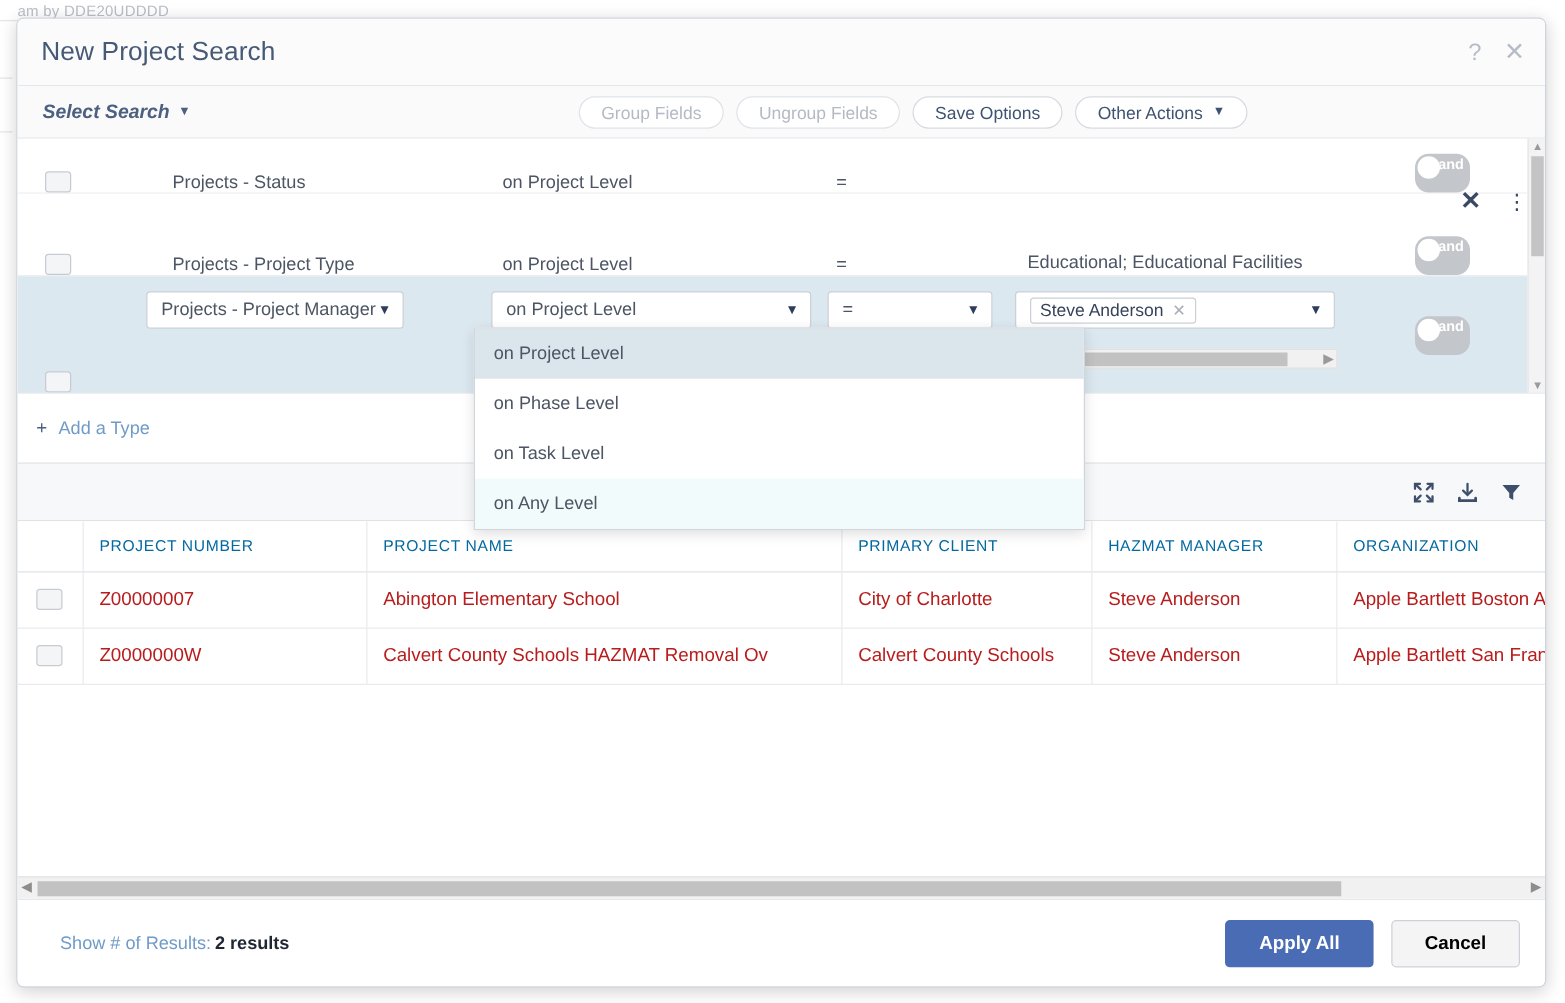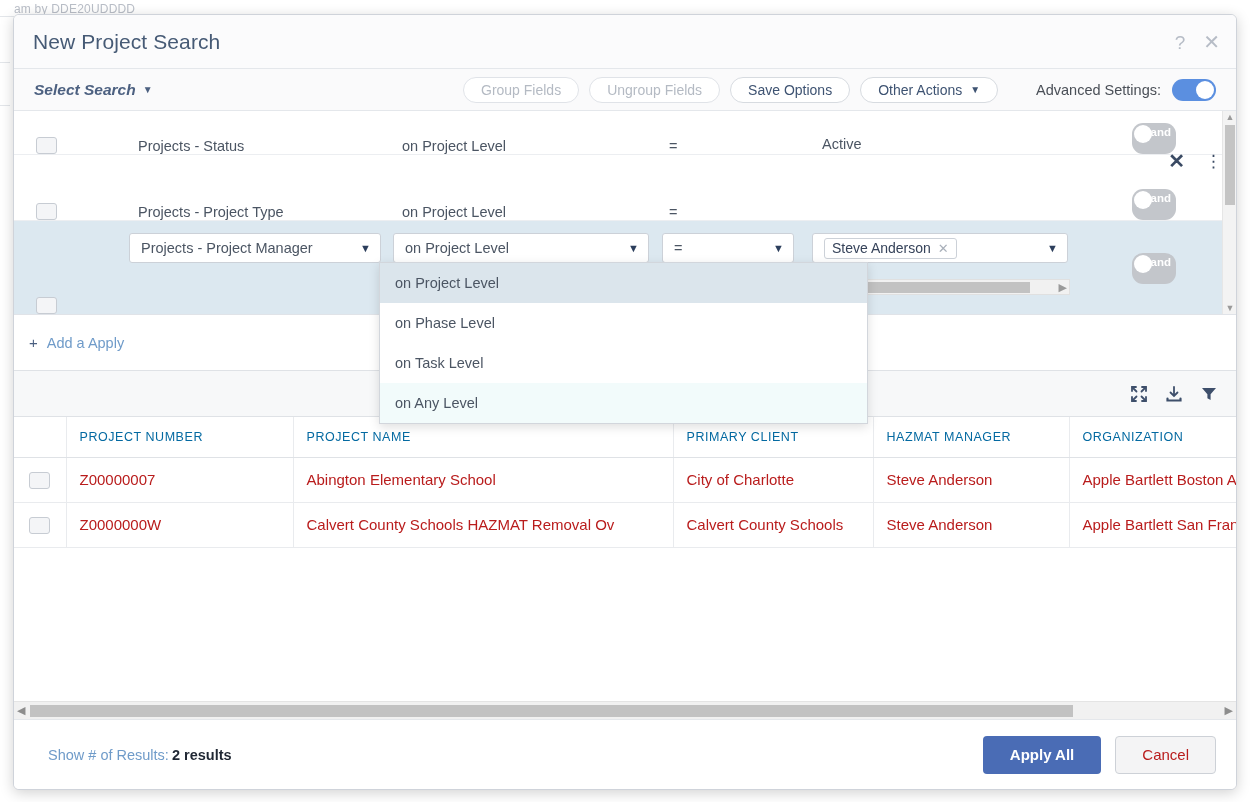--- a/index.html
+++ b/index.html
@@ -138,21 +138,21 @@
 
   
   .sel {
     position: absolute; height: 30px;
     background: #fff; border: 1px solid #ccd1d8; border-radius: 3px;
     display: flex; align-items: center; justify-content: space-between;
     padding: 0 9px 0 11px; font-size: 14.5px; color: #4b5563;
     cursor: pointer;
   }
   .sel .caret { color: #2c3e5c; font-size: 11px; }
-  .sel-field { left: 115px; top: 12px; width: 252px; }
+  .sel-field { left: 103px; top: 12px; width: 206px; }
   .sel-level { left: 379px; top: 12px; width: 256px; }
   .sel-op    { left: 648px; top: 12px; width: 132px; }
   .sel-val   { left: 798px; top: 12px; width: 256px; }
   .chip {
     display: inline-flex; align-items: center; gap: 7px;
     height: 21px; padding: 0 7px;
     border: 1px solid #ccd1d8; border-radius: 3px;
     background: #fff; font-size: 14px; color: #36435a;
     margin-right: 6px;
   }
@@ -269,21 +269,21 @@
   }
   .res-line { font-size: 14.5px; color: #6f9bc9; }
   .res-line b { color: #1f2733; font-weight: 700; margin-left: 3px; }
   .footer-btns { margin-left: auto; display: flex; align-items: flex-start; gap: 14px; }
   .btn {
     height: 38px; padding: 0 26px; border-radius: 4px;
     font-size: 15px; cursor: pointer; border: 1px solid transparent;
     display: inline-flex; align-items: center; justify-content: center;
   }
   .btn.primary { background: #4a6cb5; color: #fff; font-weight: 700; }
-  .btn.secondary { background: #f4f4f5; color: #b91c1c; border-color: #cdd1d7; }
+  .btn.secondary { background: #f4f4f5; color: #000000; border-color: #cdd1d7; font-weight: bold; }
 </style>
 </head>
 <body>
 
 <div class="page-bg">
   <div class="bg-text">am by DDE20UDDDD</div>
   <div class="bg-line" style="left:0;top:16px;width:14px;height:1px;"></div>
   <div class="bg-line" style="left:0;top:62px;width:10px;height:1px;"></div>
   <div class="bg-line" style="left:0;top:105px;width:10px;height:1px;"></div>
 </div>
@@ -313,48 +313,42 @@
       </div>
       <div class="pill">
         <span>Save Options</span>
       </div>
       <div class="pill">
         <span>Other Actions</span>
         <span class="caret">▼</span>
       </div>
     </div>
 
-    <div class="adv">
-      <span class="adv-label">Advanced Settings:</span>
-      <div class="toggle-lg">
-        <div class="knob"></div>
-      </div>
-    </div>
   </div>
 
   <div class="criteria-wrap">
     <div class="criteria-scroll">
 
       <div class="crow r1">
         <div class="ckbox"></div>
         <div class="c-field">Projects - Status</div>
         <div class="c-level">on Project Level</div>
         <div class="c-op">=</div>
-        <div class="c-val">Active</div>
         <div class="toggle-and">
           <div class="knob"></div>
           <span class="and-txt">and</span>
         </div>
       </div>
 
       <div class="crow r2">
         <div class="ckbox"></div>
         <div class="c-field">Projects - Project Type</div>
         <div class="c-level">on Project Level</div>
         <div class="c-op">=</div>
+        <div class="c-val">Educational; Educational Facilities</div>
         <div class="toggle-and">
           <div class="knob"></div>
           <span class="and-txt">and</span>
         </div>
       </div>
 
       <div class="crow active">
         <div class="ckbox" style="margin-top:16px;"></div>
 
         <div class="sel sel-field">
@@ -401,21 +395,21 @@
 
     <div class="row-actions" style="top:40px;">
       <span class="rx">✕</span>
       <span class="rdots">⋮</span>
     </div>
   </div>
 
   <div class="addfield-bar">
     <div class="addfield">
       <span class="plus">+</span>
-      <span>Add a Apply</span>
+      <span>Add a Type</span>
     </div>
   </div>
 
   <div class="results-head">
     <span class="gicon">
       <svg width="18" height="18" viewBox="0 0 18 18" fill="none" stroke="#3e4f6b" stroke-width="1.8" stroke-linecap="round">
         <path d="M2 6V2h4M16 6V2h-4M2 12v4h4M16 12v4h-4"></path>
         <path d="M2.5 2.5l4 4M15.5 2.5l-4 4M2.5 15.5l4-4M15.5 15.5l-4-4"></path>
       </svg>
     </span>

